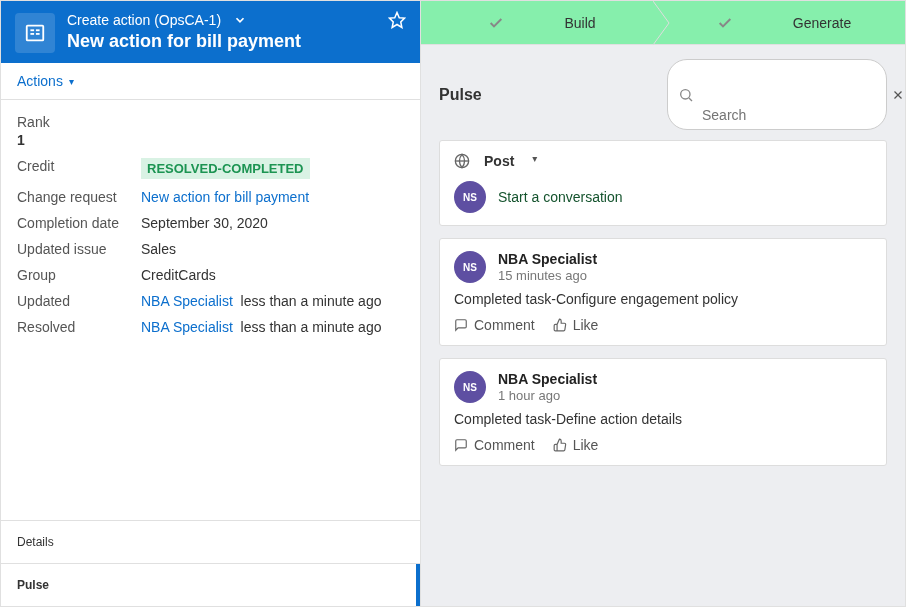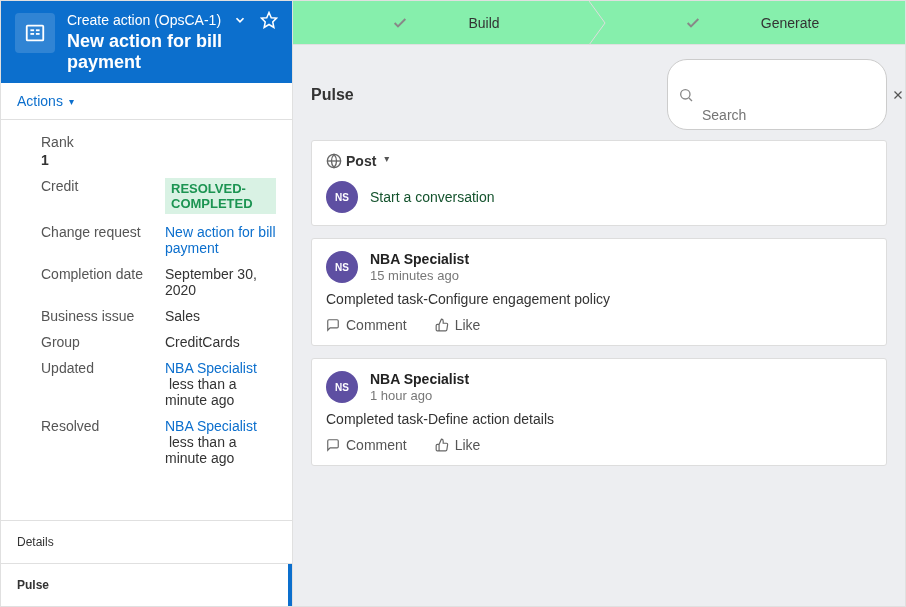--- a/index.html
+++ b/index.html
@@ -1,35 +1,35 @@
 <!DOCTYPE html>
 <html><head>
   <meta charset="utf-8">
   <style>
     * { box-sizing: border-box; margin: 0; padding: 0; }
     body { font-family: -apple-system, BlinkMacSystemFont, "Segoe UI", Arial, sans-serif; background: #f5f5f7; font-size: 14px; color: #333; }
     .container { display: flex; width: 906px; height: 607px; border: 1px solid #e0e0e0; background: #fff; }
     
     
-    .left-panel { width: 292px; display: flex; flex-direction: column; border-right: 1px solid #e0e0e0; background: #fff; }
+    .left-panel { width: 420px; display: flex; flex-direction: column; border-right: 1px solid #e0e0e0; background: #fff; }
     
     .header-blue { background: #0C6FCD; color: #fff; padding: 10px 14px; display: flex; align-items: flex-start; gap: 12px; }
     .header-icon-box { width: 40px; height: 40px; background: rgba(255,255,255,0.15); border-radius: 4px; display: flex; align-items: center; justify-content: center; flex-shrink: 0; margin-top: 2px; }
     .header-text { flex: 1; }
     .header-top { display: flex; align-items: center; gap: 10px; font-size: 14px; }
     .header-breadcrumb { font-weight: 400; }
     .header-chevron { font-size: 14px; color: #fff; cursor: pointer; margin-left: 2px; }
     .header-star { margin-left: auto; font-size: 18px; cursor: pointer; }
     .header-title { font-size: 18px; font-weight: 700; margin-top: 2px; }
     
     .actions-bar { padding: 10px 16px; border-bottom: 1px solid #e0e0e0; }
     .actions-link { color: #0C6FCD; font-size: 14px; cursor: pointer; display: inline-flex; align-items: center; gap: 6px; }
     .actions-caret { font-size: 10px; }
     
-    .details-body { padding: 14px 16px 16px; overflow-y: auto; flex: 1; margin-left: 24px; }
+    .details-body { padding: 14px 16px 16px; overflow-y: auto; flex: 1; }
     .rank-label { color: #555; font-size: 14px; }
     .rank-value { font-weight: 700; font-size: 14px; margin-top: 2px; margin-bottom: 10px; }
     
     .detail-row { display: flex; margin-bottom: 10px; }
     .detail-label { width: 124px; color: #555; flex-shrink: 0; }
     .detail-value { flex: 1; color: #333; }
     .detail-value .link { color: #0C6FCD; cursor: pointer; }
     .detail-value .meta { color: #333; }
     
     .status-badge { display: inline-block; background: #D9F2E4; color: #1C9452; font-weight: 700; padding: 3px 6px; font-size: 13px; }
@@ -50,34 +50,34 @@
     
     .pulse-header { display: flex; align-items: center; padding: 14px 18px 10px; gap: 12px; }
     .pulse-title { font-weight: 700; font-size: 16px; flex: 1; }
     .search-box { display: flex; align-items: center; background: #fff; border: 1px solid #ccc; border-radius: 20px; padding: 6px 10px; gap: 8px; width: 220px; }
     .search-box input { border: none; outline: none; flex: 1; font-size: 14px; background: transparent; margin-top: 41px; }
     .search-icon { color: #888; }
     .search-clear { color: #555; cursor: pointer; }
     
     .post-card, .feed-card { background: #fff; margin: 0 18px 12px; border: 1px solid #ddd; border-radius: 3px; padding: 12px 14px; }
     
-    .post-header { display: flex; gap: 4px; margin-bottom: 12px; }
+    .post-header { display: flex; gap: 14px; margin-bottom: 12px; }
     .post-globe { color: #666; }
     .post-label { font-weight: 700; }
     .post-caret { font-size: 10px; color: #555; margin-left: 4px; }
     
     .post-input-row { display: flex; align-items: center; gap: 12px; }
     .avatar { width: 32px; height: 32px; border-radius: 50%; background: #5E4FA2; color: #fff; display: flex; align-items: center; justify-content: center; font-size: 10px; font-weight: 600; flex-shrink: 0; }
     .post-placeholder { color: #14532d; flex: 1; cursor: text; }
     
     .feed-head { display: flex; gap: 12px; margin-bottom: 8px; }
     .feed-author { font-weight: 700; color: #222; }
     .feed-time { color: #777; font-size: 13px; margin-top: 1px; }
     .feed-body { margin-bottom: 10px; color: #333; }
-    .feed-actions { display: flex; gap: 28px; }
+    .feed-actions { display: flex; gap: 18px; }
     .feed-action { display: inline-flex; align-items: center; gap: 6px; color: #555; cursor: pointer; }
     .feed-action svg { width: 14px; height: 14px; }
     
     svg { display: block; }
   </style>
 </head>
 <body>
 
 <div class="container">
   <div class="left-panel">
@@ -130,21 +130,21 @@
         <div class="detail-value"><span class="link">New action for bill payment</span></div>
       </div>
 
 
       <div class="detail-row">
         <div class="detail-label">Completion date</div>
         <div class="detail-value">September 30, 2020</div>
       </div>
 
       <div class="detail-row">
-        <div class="detail-label">Business issue</div>
+        <div class="detail-label">Updated issue</div>
         <div class="detail-value">Sales</div>
       </div>
 
       <div class="detail-row">
         <div class="detail-label">Group</div>
         <div class="detail-value">CreditCards</div>
       </div>
 
 
       <div class="detail-row">

